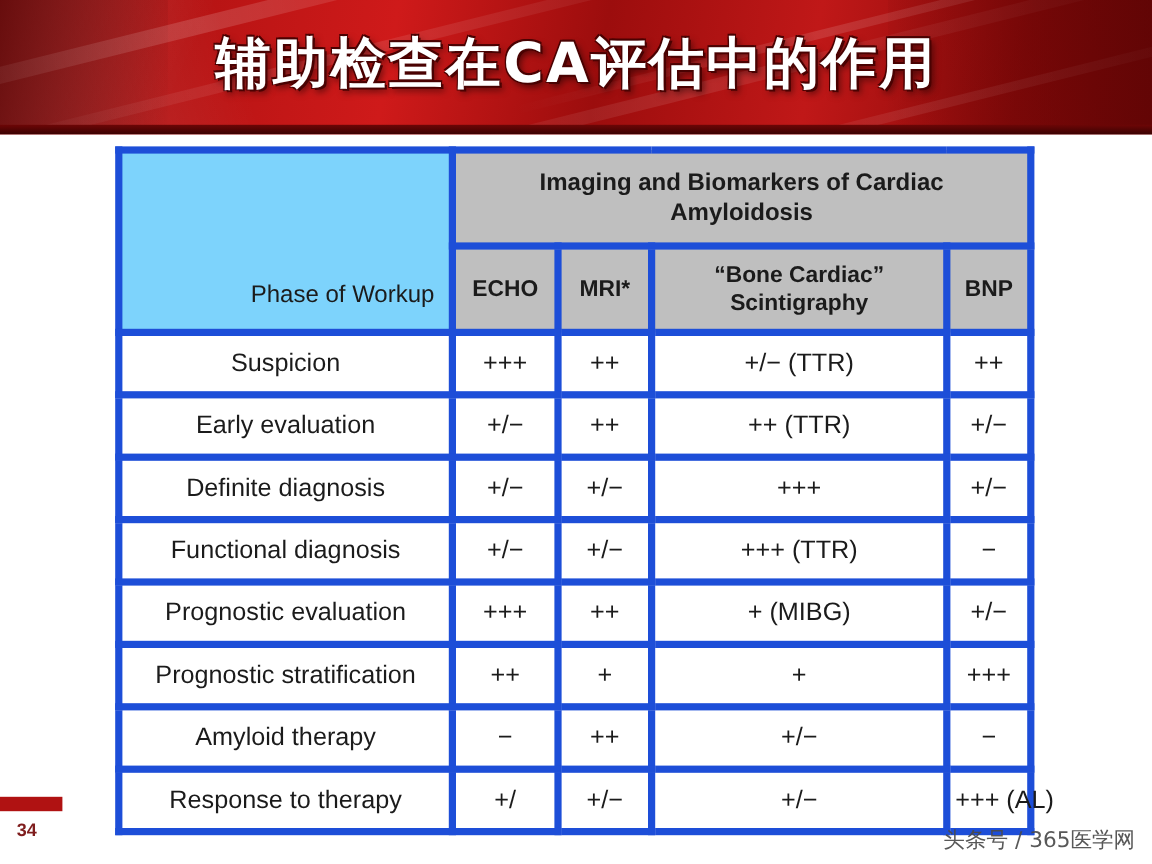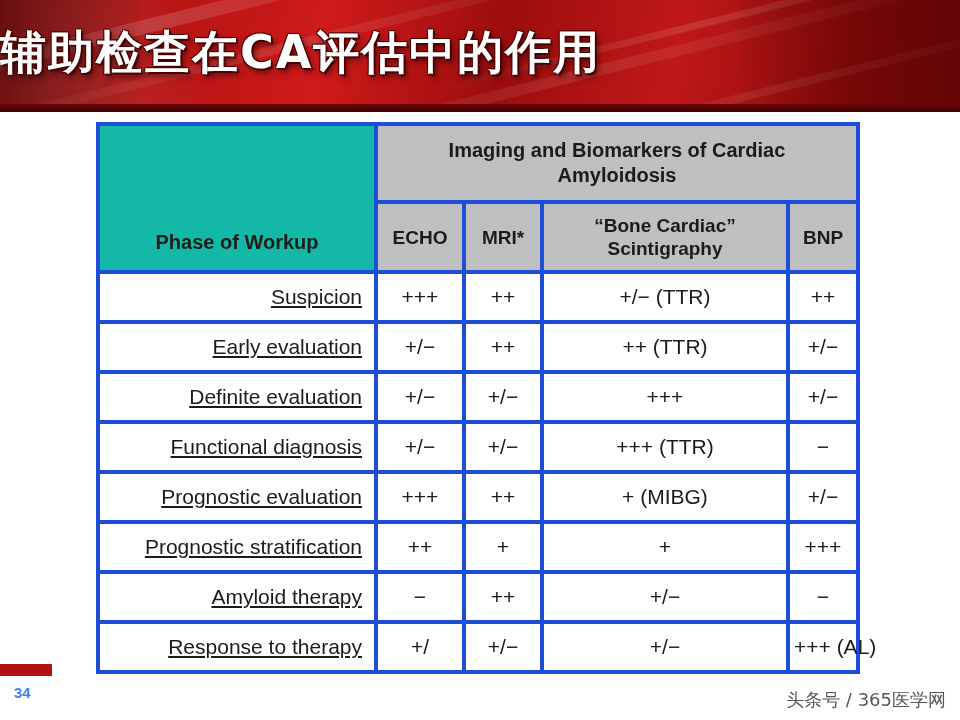--- a/index.html
+++ b/index.html
@@ -53,21 +53,21 @@
   .banner-bottom-edge {
     position: absolute;
     left: 0; top: 104px;
     width: 960px; height: 8px;
     background: linear-gradient(180deg, #6d0606 0%, #3a0202 100%);
   }
   .title {
     position: absolute;
     left: 0; top: 22px;
     width: 960px;
-    text-align: left;
+    text-align: center;
     font-size: 46px;
     font-weight: bold;
     color: #ffffff;
     letter-spacing: 2px;
     text-shadow:
       2px 2px 0 #4a0202,
       -1px -1px 0 #4a0202,
       1px -1px 0 #4a0202,
       -1px 1px 0 #4a0202,
       3px 4px 6px rgba(0,0,0,0.55);
@@ -79,21 +79,21 @@
     position: absolute;
     left: 0; top: 664px;
     width: 52px; height: 12px;
     background: #b01212;
   }
   .page-number {
     position: absolute;
     left: 14px; top: 684px;
     font-size: 15px;
     font-weight: bold;
-    color: #3b82f6;
+    color: #7f1d1d;
   }
 
   
   .watermark {
     position: absolute;
     right: 14px; top: 688px;
     font-size: 18px;
     color: #4a4a4a;
     opacity: .92;
     font-family: "DejaVu Sans", "Liberation Sans", sans-serif;
@@ -108,55 +108,54 @@
   }
   table.ca-table {
     border-collapse: collapse;
     width: 760px;
     table-layout: fixed;
     background: #ffffff;
     font-family: "Liberation Sans", sans-serif;
   }
   table.ca-table th,
   table.ca-table td {
-    border: 4px solid #1d4ed8;
+    border: 6px solid #1d4ed8;
     color: #1b1b1b;
   }
   .hdr-cell {
     background: #bfbfbf;
     font-weight: bold;
     text-align: center;
     vertical-align: middle;
     font-size: 19px;
     line-height: 1.22;
     padding: 10px 6px;
   }
   .hdr-phase {
-    background: #14b8a6;
-    font-weight: bold;
-    text-align: center;
+    background: #7dd3fc;
+    font-weight: normal;
+    text-align: right;
     vertical-align: bottom;
     font-size: 20px;
     padding: 10px 12px 16px 12px;
   }
   .hdr-group {
     background: #bfbfbf;
     font-weight: bold;
     text-align: center;
     vertical-align: middle;
     font-size: 20px;
     line-height: 1.25;
     padding: 12px 10px;
   }
   td.rowlabel {
-    text-align: right;
+    text-align: center;
     font-size: 21px;
     padding: 11px 12px;
     white-space: nowrap;
-    text-decoration: underline;
   }
   td.val {
     text-align: center;
     font-size: 21px;
     padding: 11px 4px;
     white-space: nowrap;
   }
   .col-phase { width: 278px; }
   .col-echo  { width: 88px; }
   .col-mri   { width: 78px; }
@@ -211,21 +210,21 @@
         <td class="val">++</td>
       </tr>
       <tr>
         <td class="rowlabel">Early evaluation</td>
         <td class="val">+/−</td>
         <td class="val">++</td>
         <td class="val">++ (TTR)</td>
         <td class="val">+/−</td>
       </tr>
       <tr>
-        <td class="rowlabel">Definite evaluation</td>
+        <td class="rowlabel">Definite diagnosis</td>
         <td class="val">+/−</td>
         <td class="val">+/−</td>
         <td class="val">+++</td>
         <td class="val">+/−</td>
       </tr>
       <tr>
         <td class="rowlabel">Functional diagnosis</td>
         <td class="val">+/−</td>
         <td class="val">+/−</td>
         <td class="val">+++ (TTR)</td>

